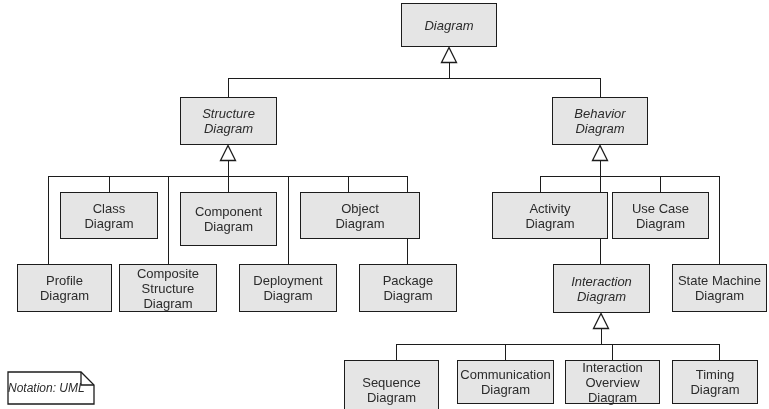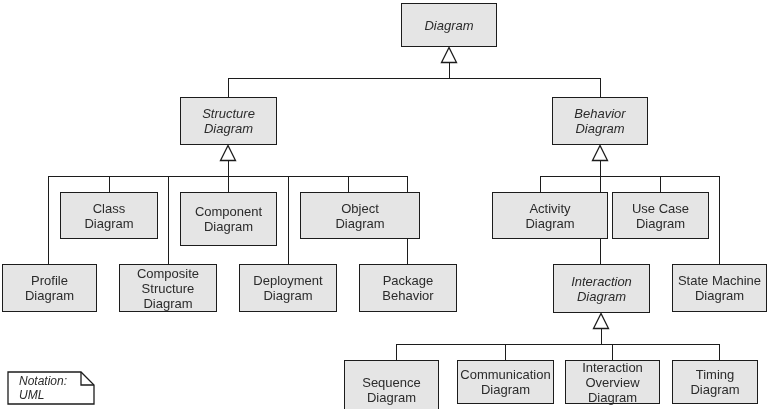--- a/index.html
+++ b/index.html
@@ -32,21 +32,20 @@
     color: #2b2b2b;
     white-space: pre;
   }
   .node.abstract .lbl { font-style: italic; }
   .note-text {
     position: absolute;
     left: 8px; top: 372px;
     width: 80px; height: 32px;
     display: flex;
     align-items: center;
-    padding-left: 11px;
     box-sizing: border-box;
     font-size: 12px;
     font-style: italic;
     color: #2b2b2b;
   }
 </style>
 </head>
 <body>
 
 <div id="stage">
@@ -115,36 +114,36 @@
   </div>
   <div class="node" style="left:180px;top:192px;width:97px;height:54px">
     <span class="lbl">Component
 Diagram</span>
   </div>
   <div class="node" style="left:300px;top:192px;width:120px;height:47px">
     <span class="lbl">Object
 Diagram</span>
   </div>
 
-  <div class="node" style="left:2px;top:264px;width:95px;height:48px">
+  <div class="node" style="left:17px;top:264px;width:95px;height:48px">
     <span class="lbl">Profile
 Diagram</span>
   </div>
   <div class="node" style="left:119px;top:264px;width:98px;height:48px">
     <span class="lbl">Composite
 Structure
 Diagram</span>
   </div>
   <div class="node" style="left:239px;top:264px;width:98px;height:48px">
     <span class="lbl">Deployment
 Diagram</span>
   </div>
   <div class="node" style="left:359px;top:264px;width:98px;height:48px">
     <span class="lbl">Package
-Behavior</span>
+Diagram</span>
   </div>
 
   <div class="node" style="left:492px;top:192px;width:116px;height:47px">
     <span class="lbl">Activity
 Diagram</span>
   </div>
   <div class="node" style="left:612px;top:192px;width:97px;height:47px">
     <span class="lbl">Use Case
 Diagram</span>
   </div>

